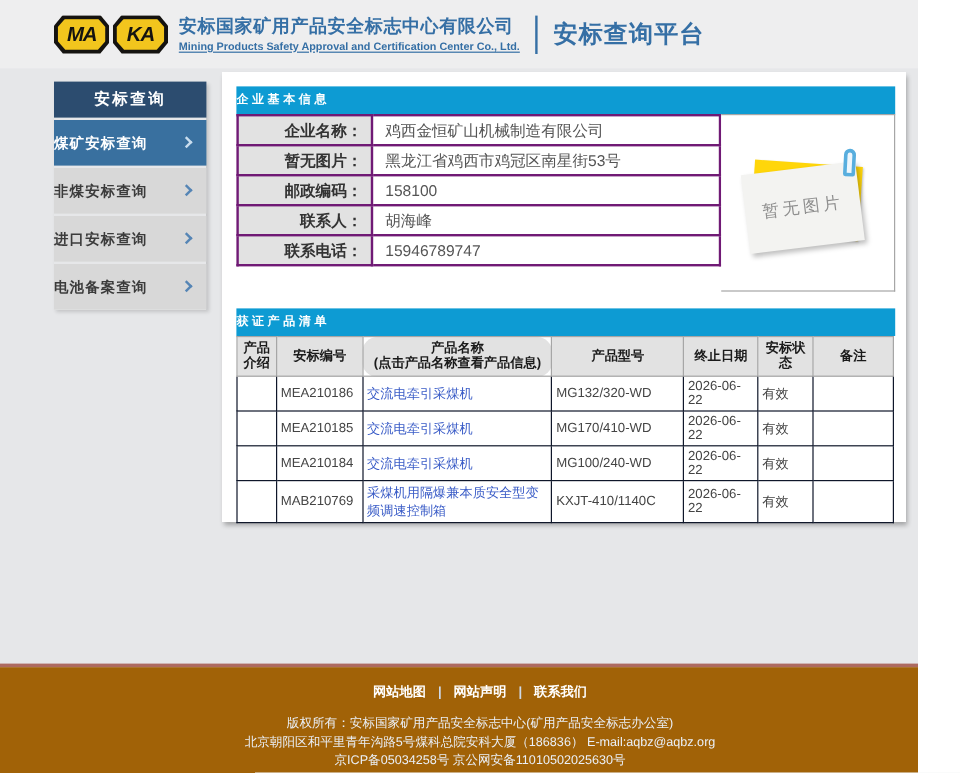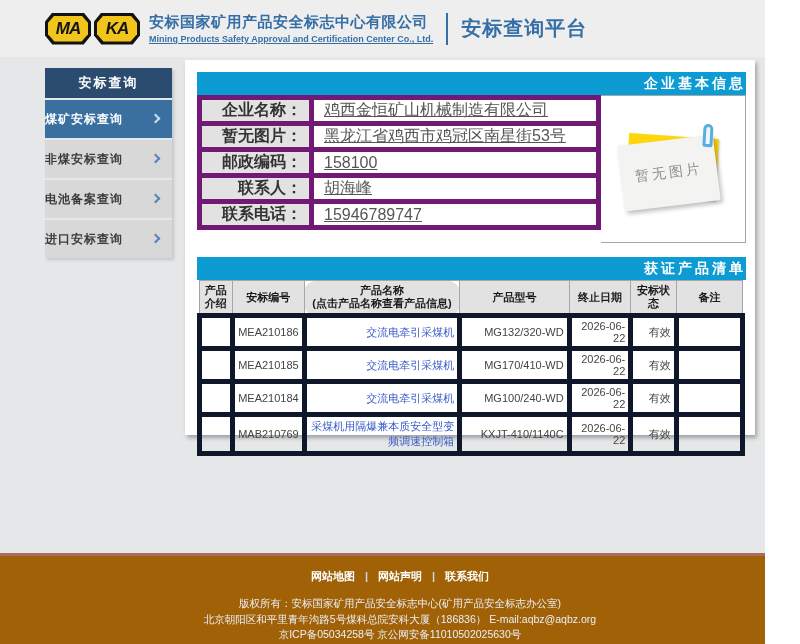--- a/index.html
+++ b/index.html
@@ -29,42 +29,42 @@
   .side-item { height:38px; margin-top:2px; background:#d8d8d8; color:#3b3b3b; font-size:12px; font-weight:bold;
     display:flex; align-items:center; justify-content:flex-start; position:relative; cursor:pointer; letter-spacing:1px; }
   .side-item .chev { position:absolute; right:13px; top:15px; width:7px; height:7px;
     border-top:2px solid #5585b5; border-right:2px solid #5585b5; transform:rotate(45deg); }
   .side-item.active { background:#39709f; color:#fff; }
   .side-item.active .chev { border-color:#c9ddee; }
 
   
   .main { position:absolute; left:185px; top:60px; width:570px; height:375px; background:#ffffff;
     box-shadow:2px 3px 4px rgba(0,0,0,0.3); padding:12px 9px 0 12px; }
-  .section-header { height:23px; background:#0d9bd3; color:#fff; font-weight:bold; font-size:14px;
-    text-align:right; line-height:23px; letter-spacing:3px; }
+  .section-header { height:23px; background:#0d9bd3; color:#fff; font-weight:bold; font-size:10px;
+    text-align:left; line-height:23px; letter-spacing:3px; }
   .info-flex { display:flex; align-items:flex-start; }
   .info-table { width:404px; border-collapse:collapse; }
-  .info-table td { border:5px solid #701a75; height:25px; font-size:16px; }
+  .info-table td { border:2px solid #701a75; height:25px; font-size:13px; }
   .info-label { width:112px; background:#e2e2e2; text-align:right; font-weight:bold; color:#333; padding-right:7px; }
-  .info-value { background:#fff; color:#555; padding-left:10px;text-decoration:underline; }
+  .info-value { background:#fff; color:#555; padding-left:10px; }
 
   .image-box { width:145px; height:148px; border:1px solid #a6a6a6; border-left:none; position:relative; background:#fff; }
   .note-yellow { position:absolute; left:26px; top:40px; width:90px; height:62px; background:#ffd60a;
     transform:rotate(4deg); box-shadow:1px 1px 2px rgba(0,0,0,0.2); }
   .note-card { position:absolute; left:20px; top:44px; width:96px; height:66px; background:#f3f3f1;
     transform:rotate(-7deg); box-shadow:2px 3px 4px rgba(0,0,0,0.25);
     display:flex; align-items:center; justify-content:center; color:#8f8f8f; font-size:14px;
     letter-spacing:3px; font-family:"DejaVu Serif", serif; }
   .paperclip { position:absolute; right:32px; top:28px; width:10px; height:23px;
     border:3px solid #58aede; border-radius:5px 5px 2px 2px; background:#eef6fc; transform:rotate(3deg); }
 
   .product-section { margin-top:14px; }
   .product-table { width:548px; border-collapse:collapse; font-size:11px; margin-top:0; }
   .product-table th { background:#e2e2e2; border:1px solid #a6a6a6; color:#1a1a1a; padding:3px 2px; line-height:13px; }
-  .product-table td { border:5px solid #0f172a; text-align:right; height:26px; color:#444; padding:2px 3px; }
+  .product-table td { border:1px solid #0f172a; text-align:left; height:26px; color:#444; padding:2px 3px; }
   .col-intro { width:33px; } .col-cert { width:72px; } .col-name { width:158px;border-radius:12px; }
   .col-model { width:110px; } .col-date { width:62px; } .col-status { width:46px; } .col-note { width:67px; }
   .name-cell { text-align:left; padding-left:8px; }
   .name-cell a { color:#3a5cc7; text-decoration:none; cursor:pointer; }
   .model-cell { text-align:left; padding-left:10px; color:#333; }
 
   
   .footer-accent { position:absolute; top:553px; left:0; width:800px; height:3px; background:#ad6a60; }
   .footer { position:absolute; top:556px; left:0; width:800px; height:88px; background:#a16207; color:#fff; text-align:center; }
   .footer-links { margin-top:13px; font-size:11px; font-weight:bold; }
@@ -99,25 +99,25 @@
     <div class="side-title">安标查询</div>
     <div class="side-item active">
       <span>煤矿安标查询</span>
       <span class="chev"></span>
     </div>
     <div class="side-item">
       <span>非煤安标查询</span>
       <span class="chev"></span>
     </div>
     <div class="side-item">
+      <span>进口安标查询</span>
+      <span class="chev"></span>
+    </div>
+    <div class="side-item">
       <span>电池备案查询</span>
-      <span class="chev"></span>
-    </div>
-    <div class="side-item">
-      <span>进口安标查询</span>
       <span class="chev"></span>
     </div>
   </div>
 
   <div class="main">
 
     <div class="section-header">企业基本信息</div>
 
     <div class="info-flex">
       <table class="info-table">

